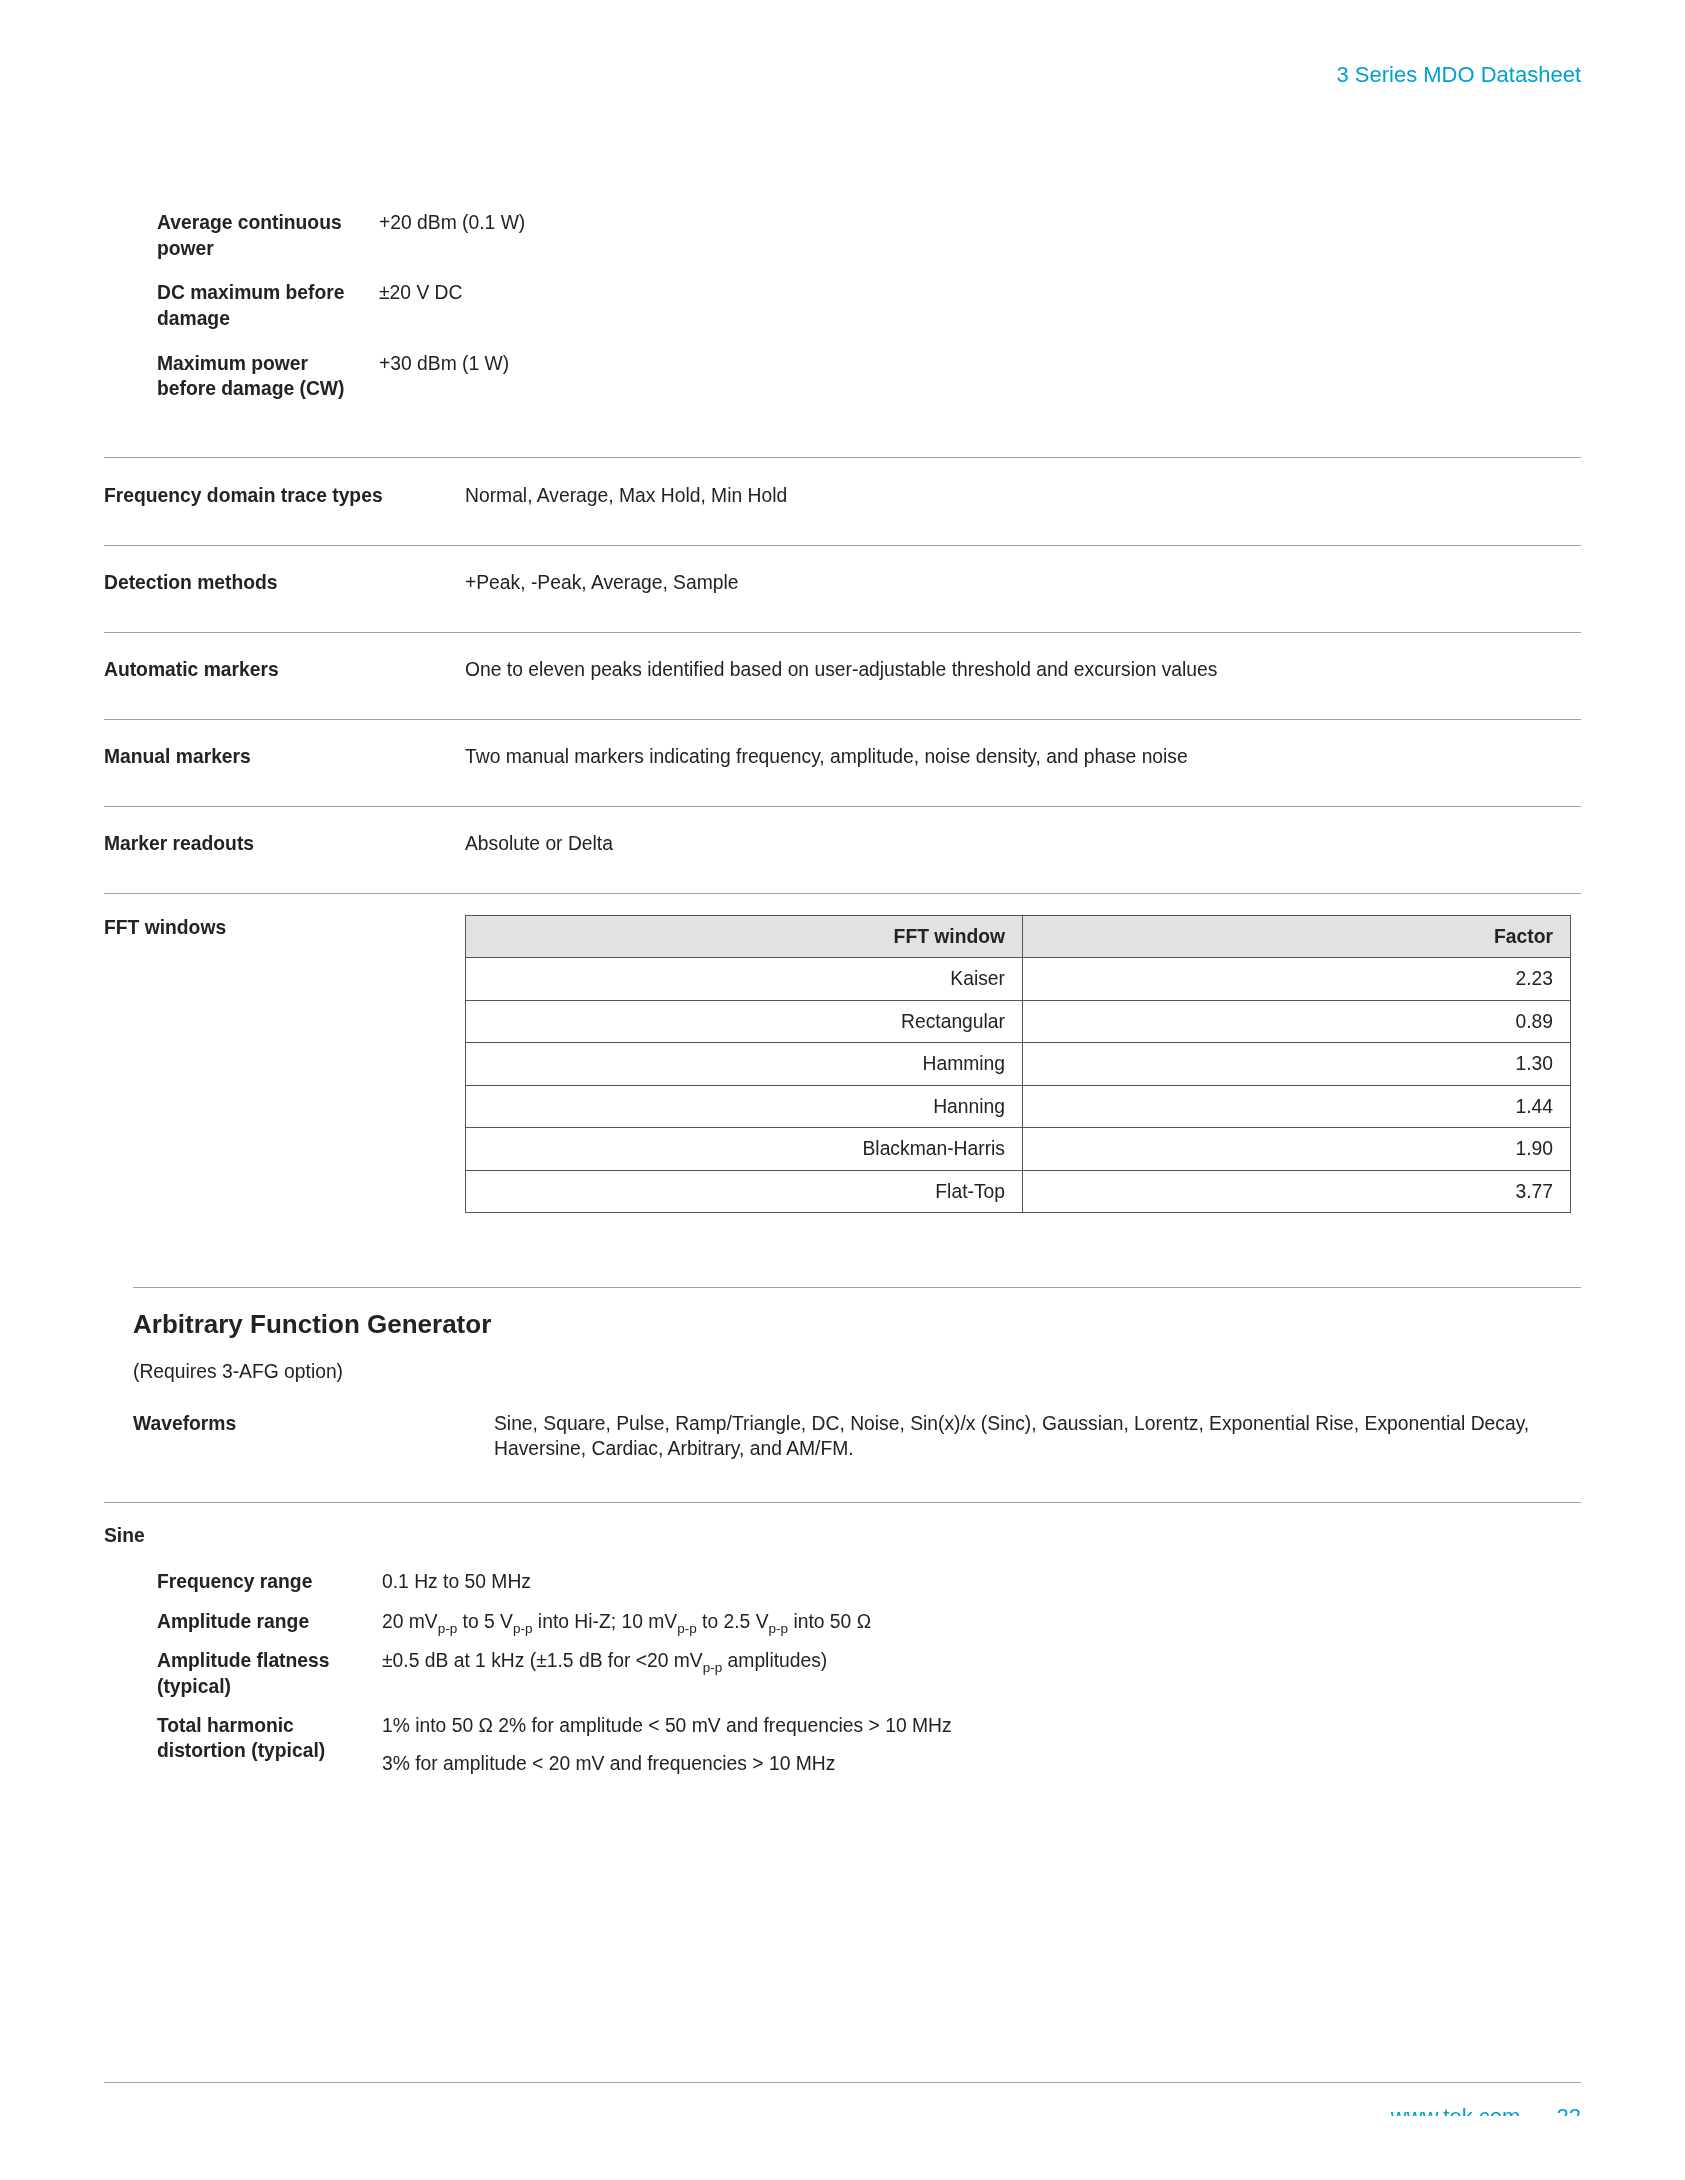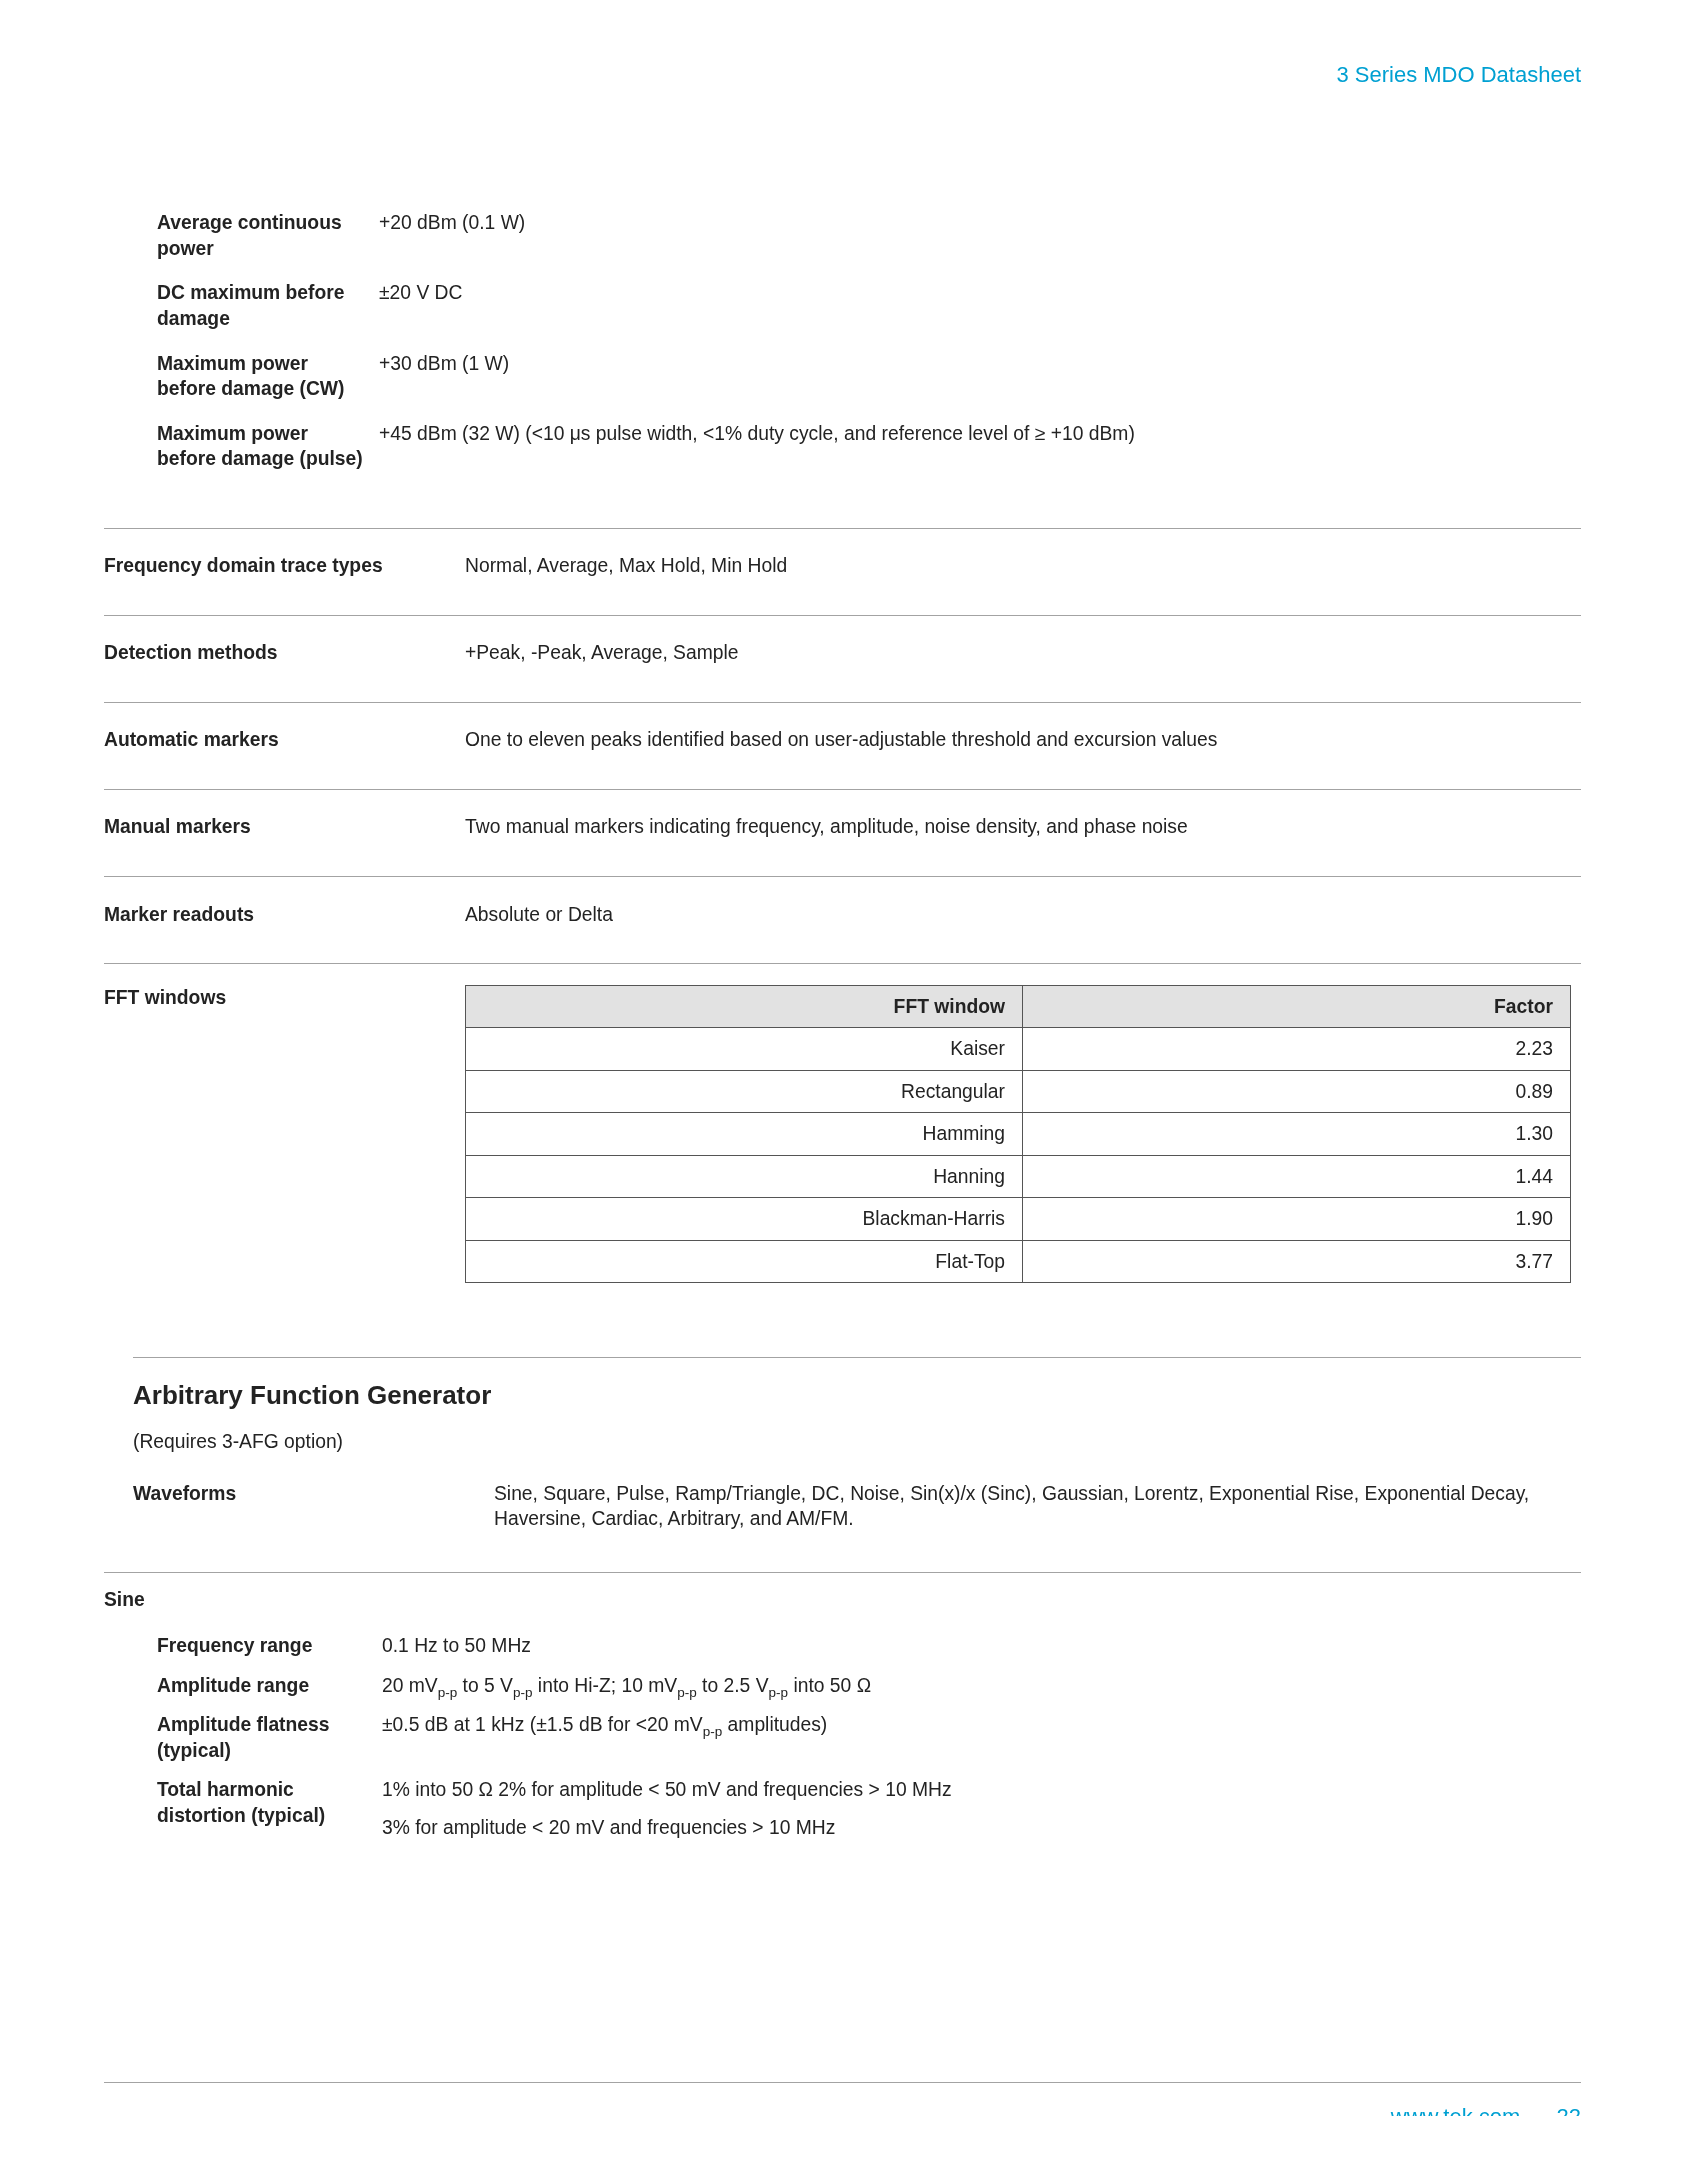--- a/index.html
+++ b/index.html
@@ -78,21 +78,21 @@
   .section-title {
     font-size: 26px;
     font-weight: 700;
     margin: 0 0 17.6px 0;
     color: var(--text);
   }
   .section-subtitle { margin-bottom: 26px; }
   .waveforms-row { border-top: none; padding: 0 0 40px 0; }
 
   
-  .sine-section { border-top: 0.9px solid var(--rule); padding-top: 14px; }
+  .sine-section { border-top: 0.9px solid var(--rule); padding-top: 20px; }
   .subsection-title { font-weight: 700; margin-bottom: 21px; }
   .sine-rows { margin-left: 53px; }
   .sine-row { display: flex; align-items: flex-start; margin-bottom: 14px; }
   .sine-label { width: 225px; font-weight: 700; padding-right: 14px; }
   .sine-value { flex: 1; }
   .sine-value .value-line + .value-line { margin-top: 12.3px; }
   sub { font-size: 0.7em; line-height: 0; }
 
   
   .doc-footer {
@@ -123,24 +123,20 @@
       <div class="power-value">+20 dBm (0.1 W)</div>
     </div>
     <div class="power-row">
       <div class="power-label">DC maximum before damage</div>
       <div class="power-value">±20 V DC</div>
     </div>
     <div class="power-row">
       <div class="power-label">Maximum power before damage (CW)</div>
       <div class="power-value">+30 dBm (1 W)</div>
     </div>
-    <div class="power-row">
-      <div class="power-label">Maximum power before damage (pulse)</div>
-      <div class="power-value">+45 dBm (32 W) (&lt;10 μs pulse width, &lt;1% duty cycle, and reference level of ≥ +10 dBm)</div>
-    </div>
   </section>
 
   <section class="spec-list">
     <div class="spec-row">
       <div class="spec-label">Frequency domain trace types</div>
       <div class="spec-value">Normal, Average, Max Hold, Min Hold</div>
     </div>
     <div class="spec-row">
       <div class="spec-label">Detection methods</div>
       <div class="spec-value">+Peak, -Peak, Average, Sample</div>

